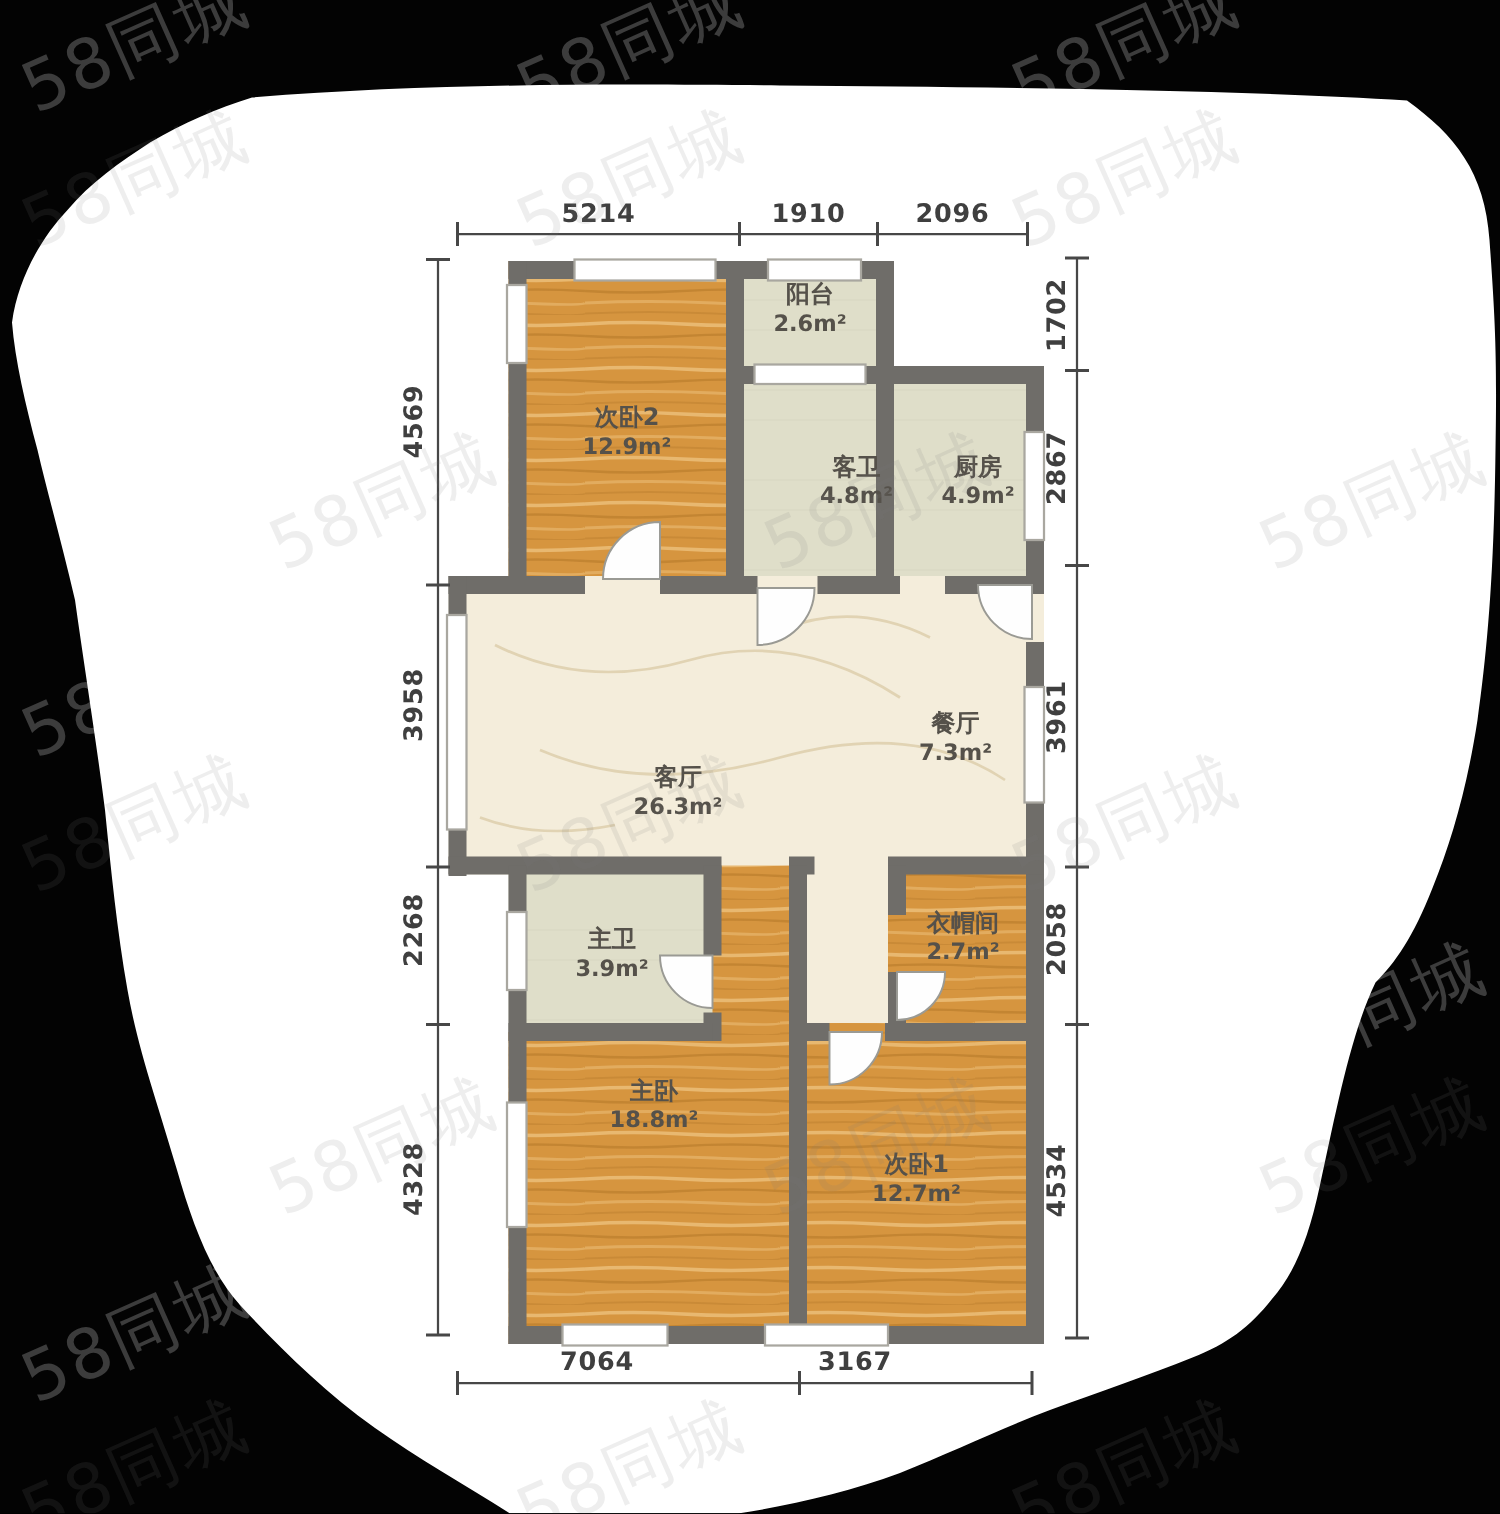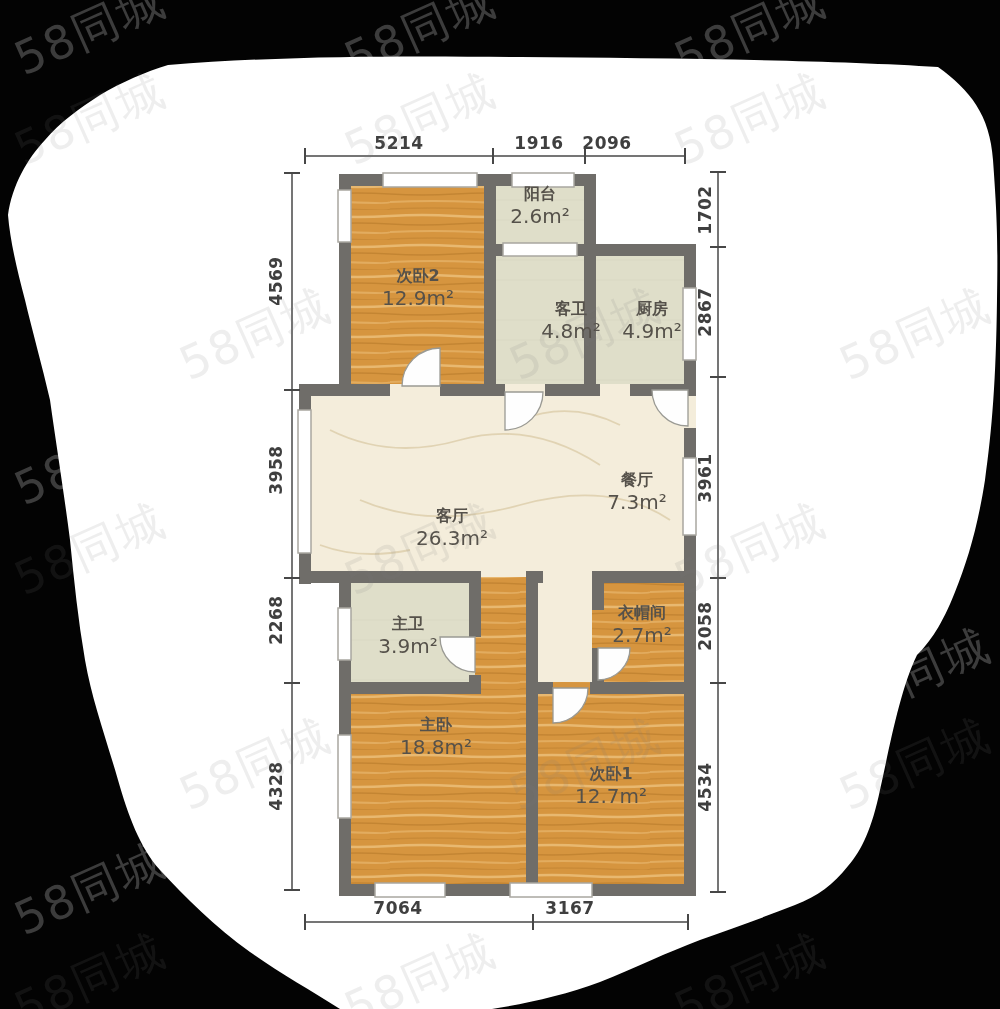--- a/index.html
+++ b/index.html
@@ -17,21 +17,21 @@
     position:absolute;transform:translate(-50%,-50%) rotate(-24deg);
     font-size:46px;letter-spacing:2px;white-space:nowrap;font-weight:normal;
   }
   #wm-under .wm{color:#3c3c3c;}
   #wm-over .wm{color:rgba(125,125,125,0.13);}
   .label{
     position:absolute;transform:translate(-50%,-50%);
     text-align:center;color:#55514a;line-height:1.25;white-space:nowrap;
   }
   .room-name{display:block;font-size:16px;font-weight:600;}
-  .room-area{display:block;font-size:20px;font-weight:400;}
+  .room-area{display:block;font-size:15px;font-weight:700;}
   .dim{
     position:absolute;transform:translate(-50%,-50%);
     font-size:17px;font-weight:bold;color:#3f3f3f;letter-spacing:.5px;white-space:nowrap;
   }
   .dim.v{transform:translate(-50%,-50%) rotate(-90deg);}
 </style>
 </head>
 <body>
 
 <div id="stage">
@@ -242,22 +242,22 @@
     <div class="label" style="left:436px;top:737px">
       <span class="room-name">主卧</span>
       <span class="room-area">18.8m²</span>
     </div>
     <div class="label" style="left:611px;top:786px">
       <span class="room-name">次卧1</span>
       <span class="room-area">12.7m²</span>
     </div>
 
     <div class="dim" style="left:399px;top:143px">5214</div>
-    <div class="dim" style="left:539px;top:143px">1916</div>
-    <div class="dim" style="left:607px;top:143px">2096</div>
+    <div class="dim" style="left:539px;top:143px">1910</div>
+    <div class="dim" style="left:635px;top:143px">2096</div>
 
     <div class="dim v" style="left:276px;top:281px">4569</div>
     <div class="dim v" style="left:276px;top:470px">3958</div>
     <div class="dim v" style="left:276px;top:620px">2268</div>
     <div class="dim v" style="left:276px;top:786px">4328</div>
 
     <div class="dim v" style="left:705px;top:210px">1702</div>
     <div class="dim v" style="left:705px;top:312px">2867</div>
     <div class="dim v" style="left:705px;top:478px">3961</div>
     <div class="dim v" style="left:705px;top:626px">2058</div>

